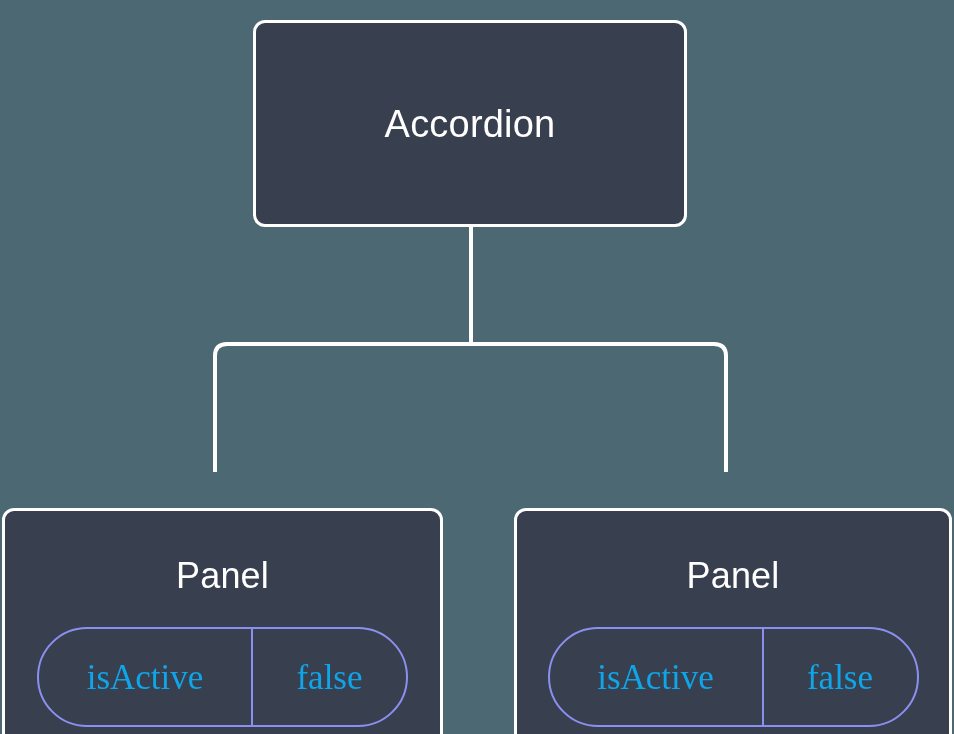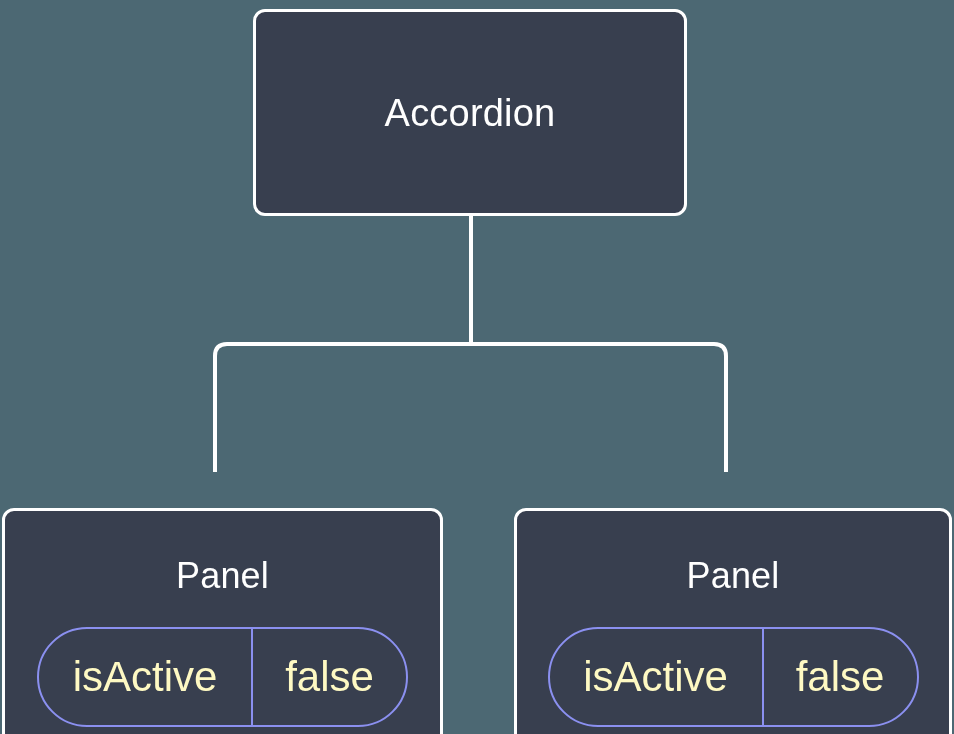--- a/index.html
+++ b/index.html
@@ -39,21 +39,21 @@
     background: #383f4f;
     border: 3px solid #ffffff;
     border-radius: 12px;
     display: flex;
     flex-direction: column;
     align-items: center;
   }
 
   .node-root {
     left: 253px;
-    top: 9px;
+    top: 20px;
     width: 434px;
     height: 207px;
     justify-content: center;
   }
 
   .node-leaf {
     width: 441px;
     height: 262px;
     justify-content: flex-start;
     padding-top: 47px;
@@ -85,25 +85,26 @@
     box-sizing: border-box;
     border: 2px solid #8b90f0;
     border-radius: 50px;
     background: transparent;
   }
 
   .pill-cell {
     display: flex;
     align-items: center;
     justify-content: center;
-    color: #fef9c3;
-    font-size: 42px;
+    color: #0ea5e9;
+    font-size: 35px;
     line-height: 1;
     white-space: nowrap;
     box-sizing: border-box;
+    font-family: Liberation Serif, serif;
   }
 
   .pill-key {
     width: 214px;
     border-right: 2px solid #8b90f0;
   }
 
   .pill-value {
     width: 153px;
   }

